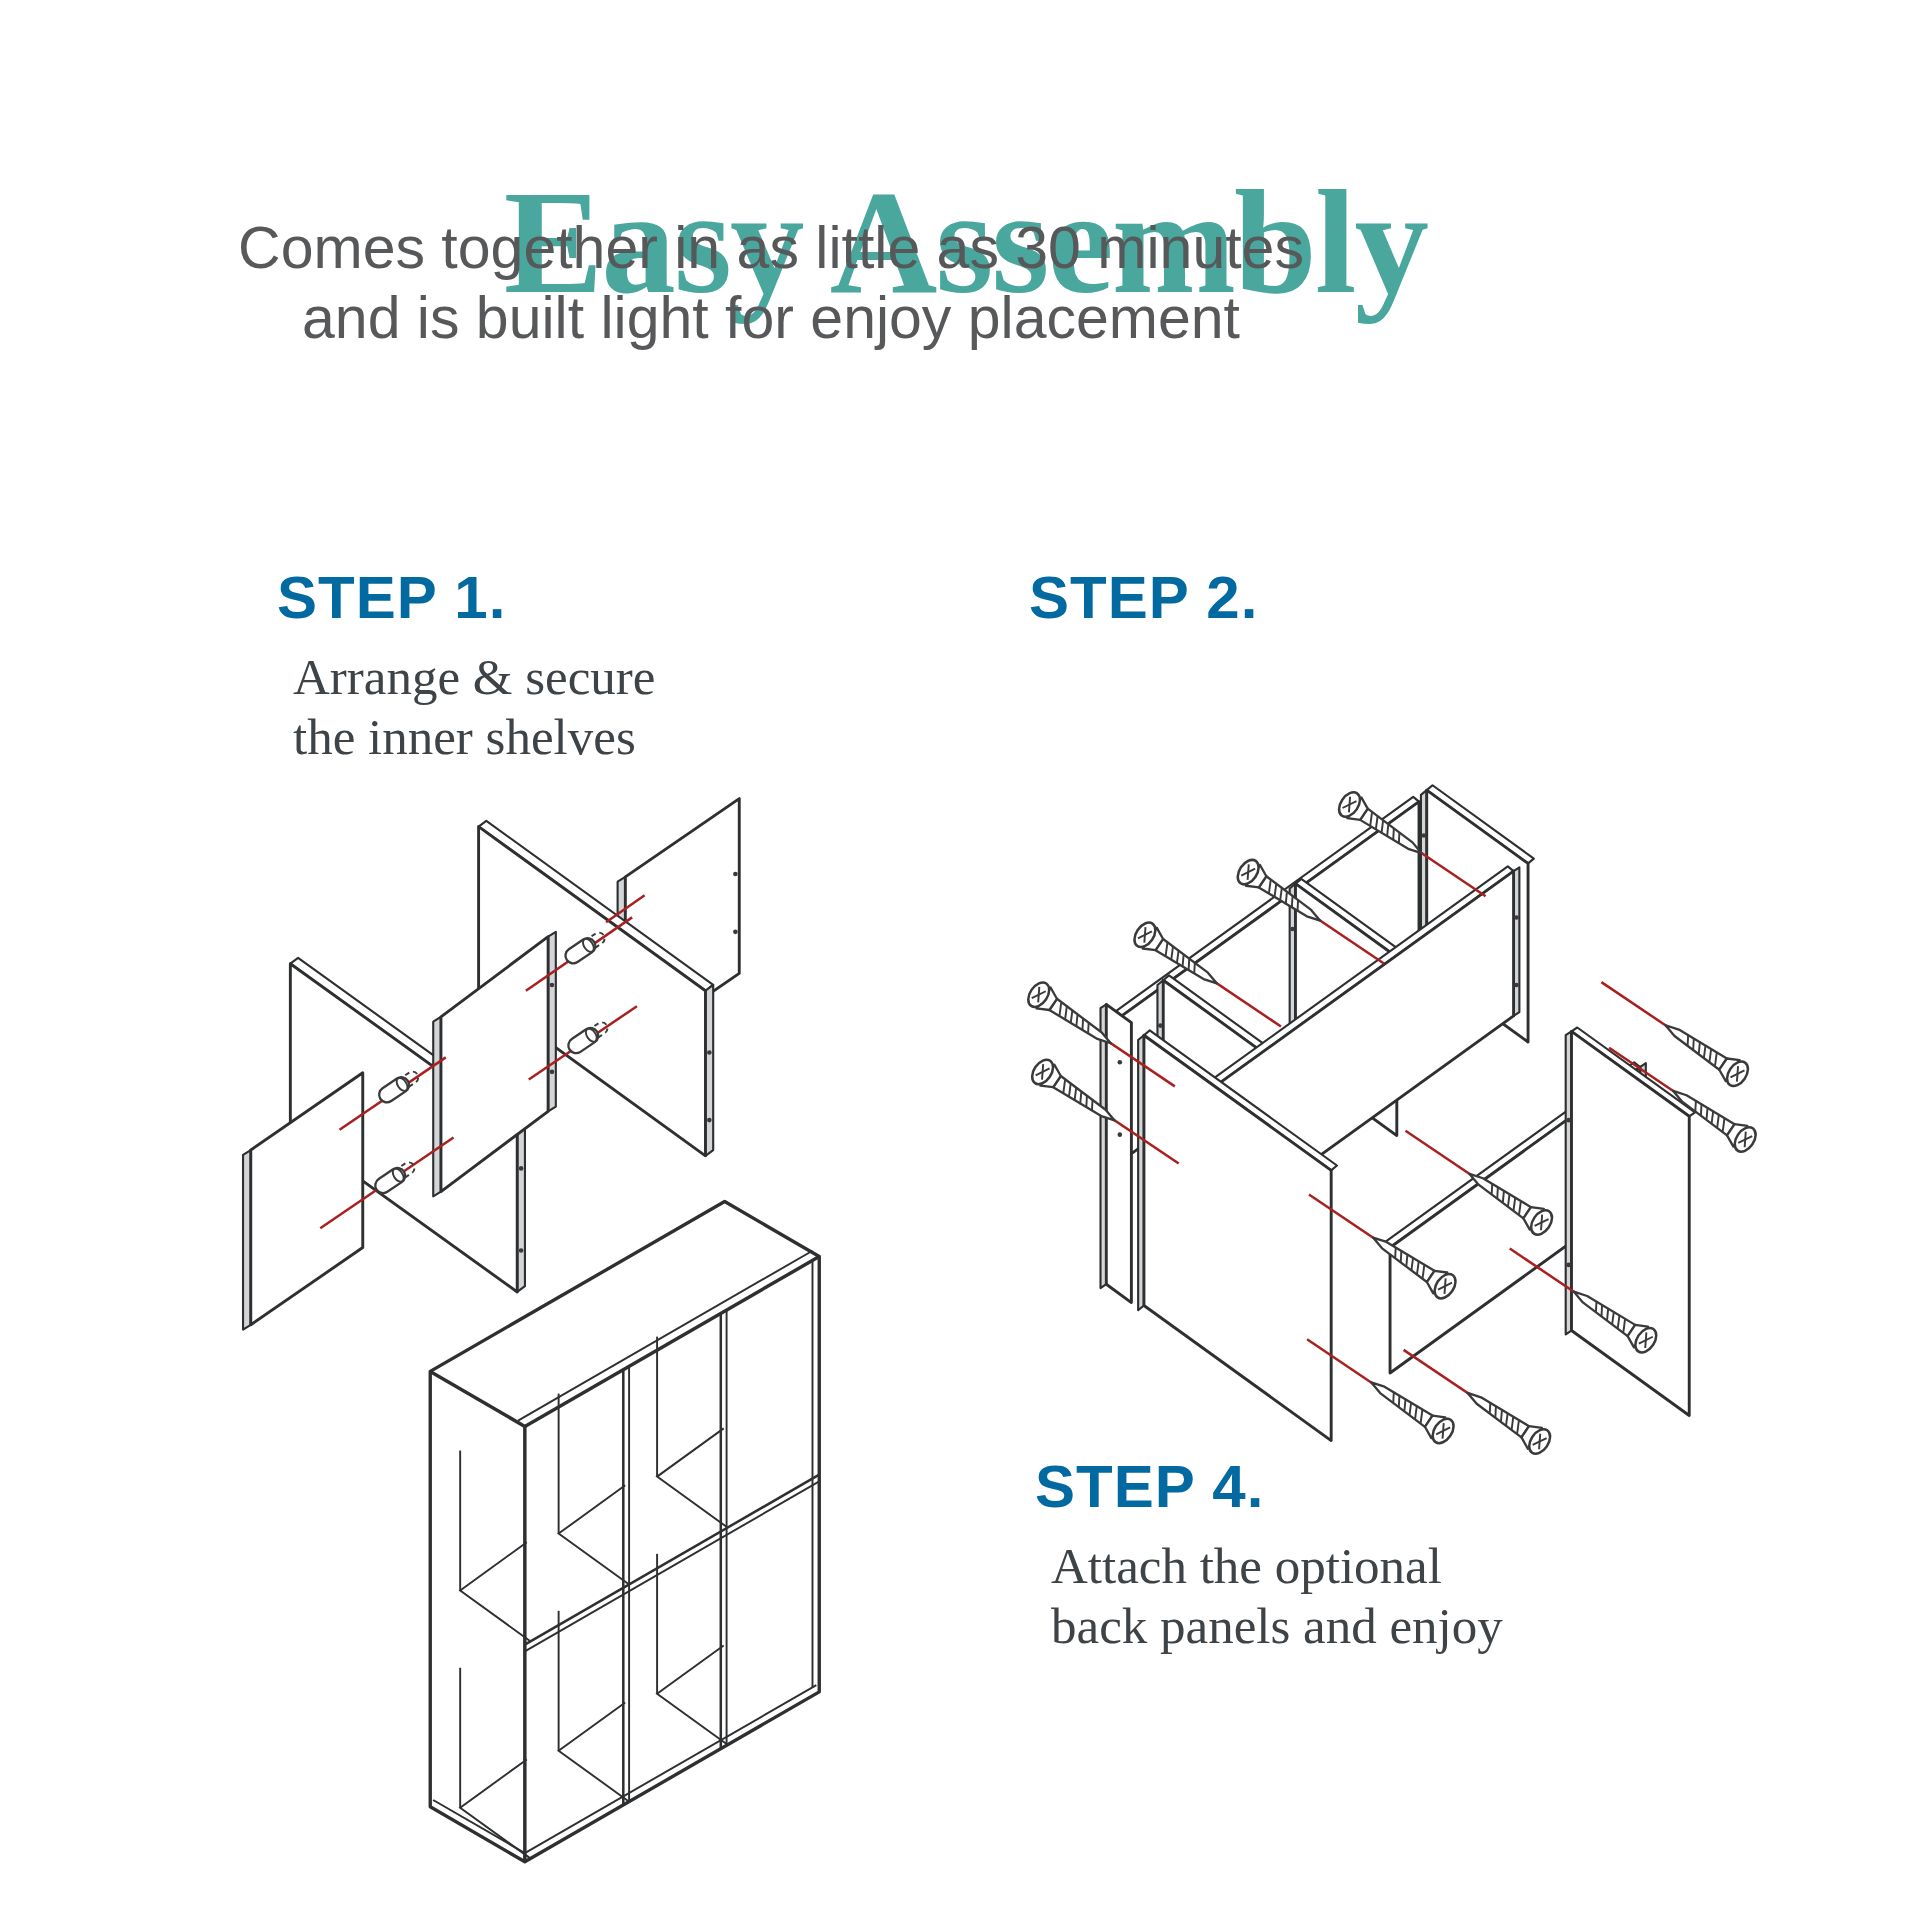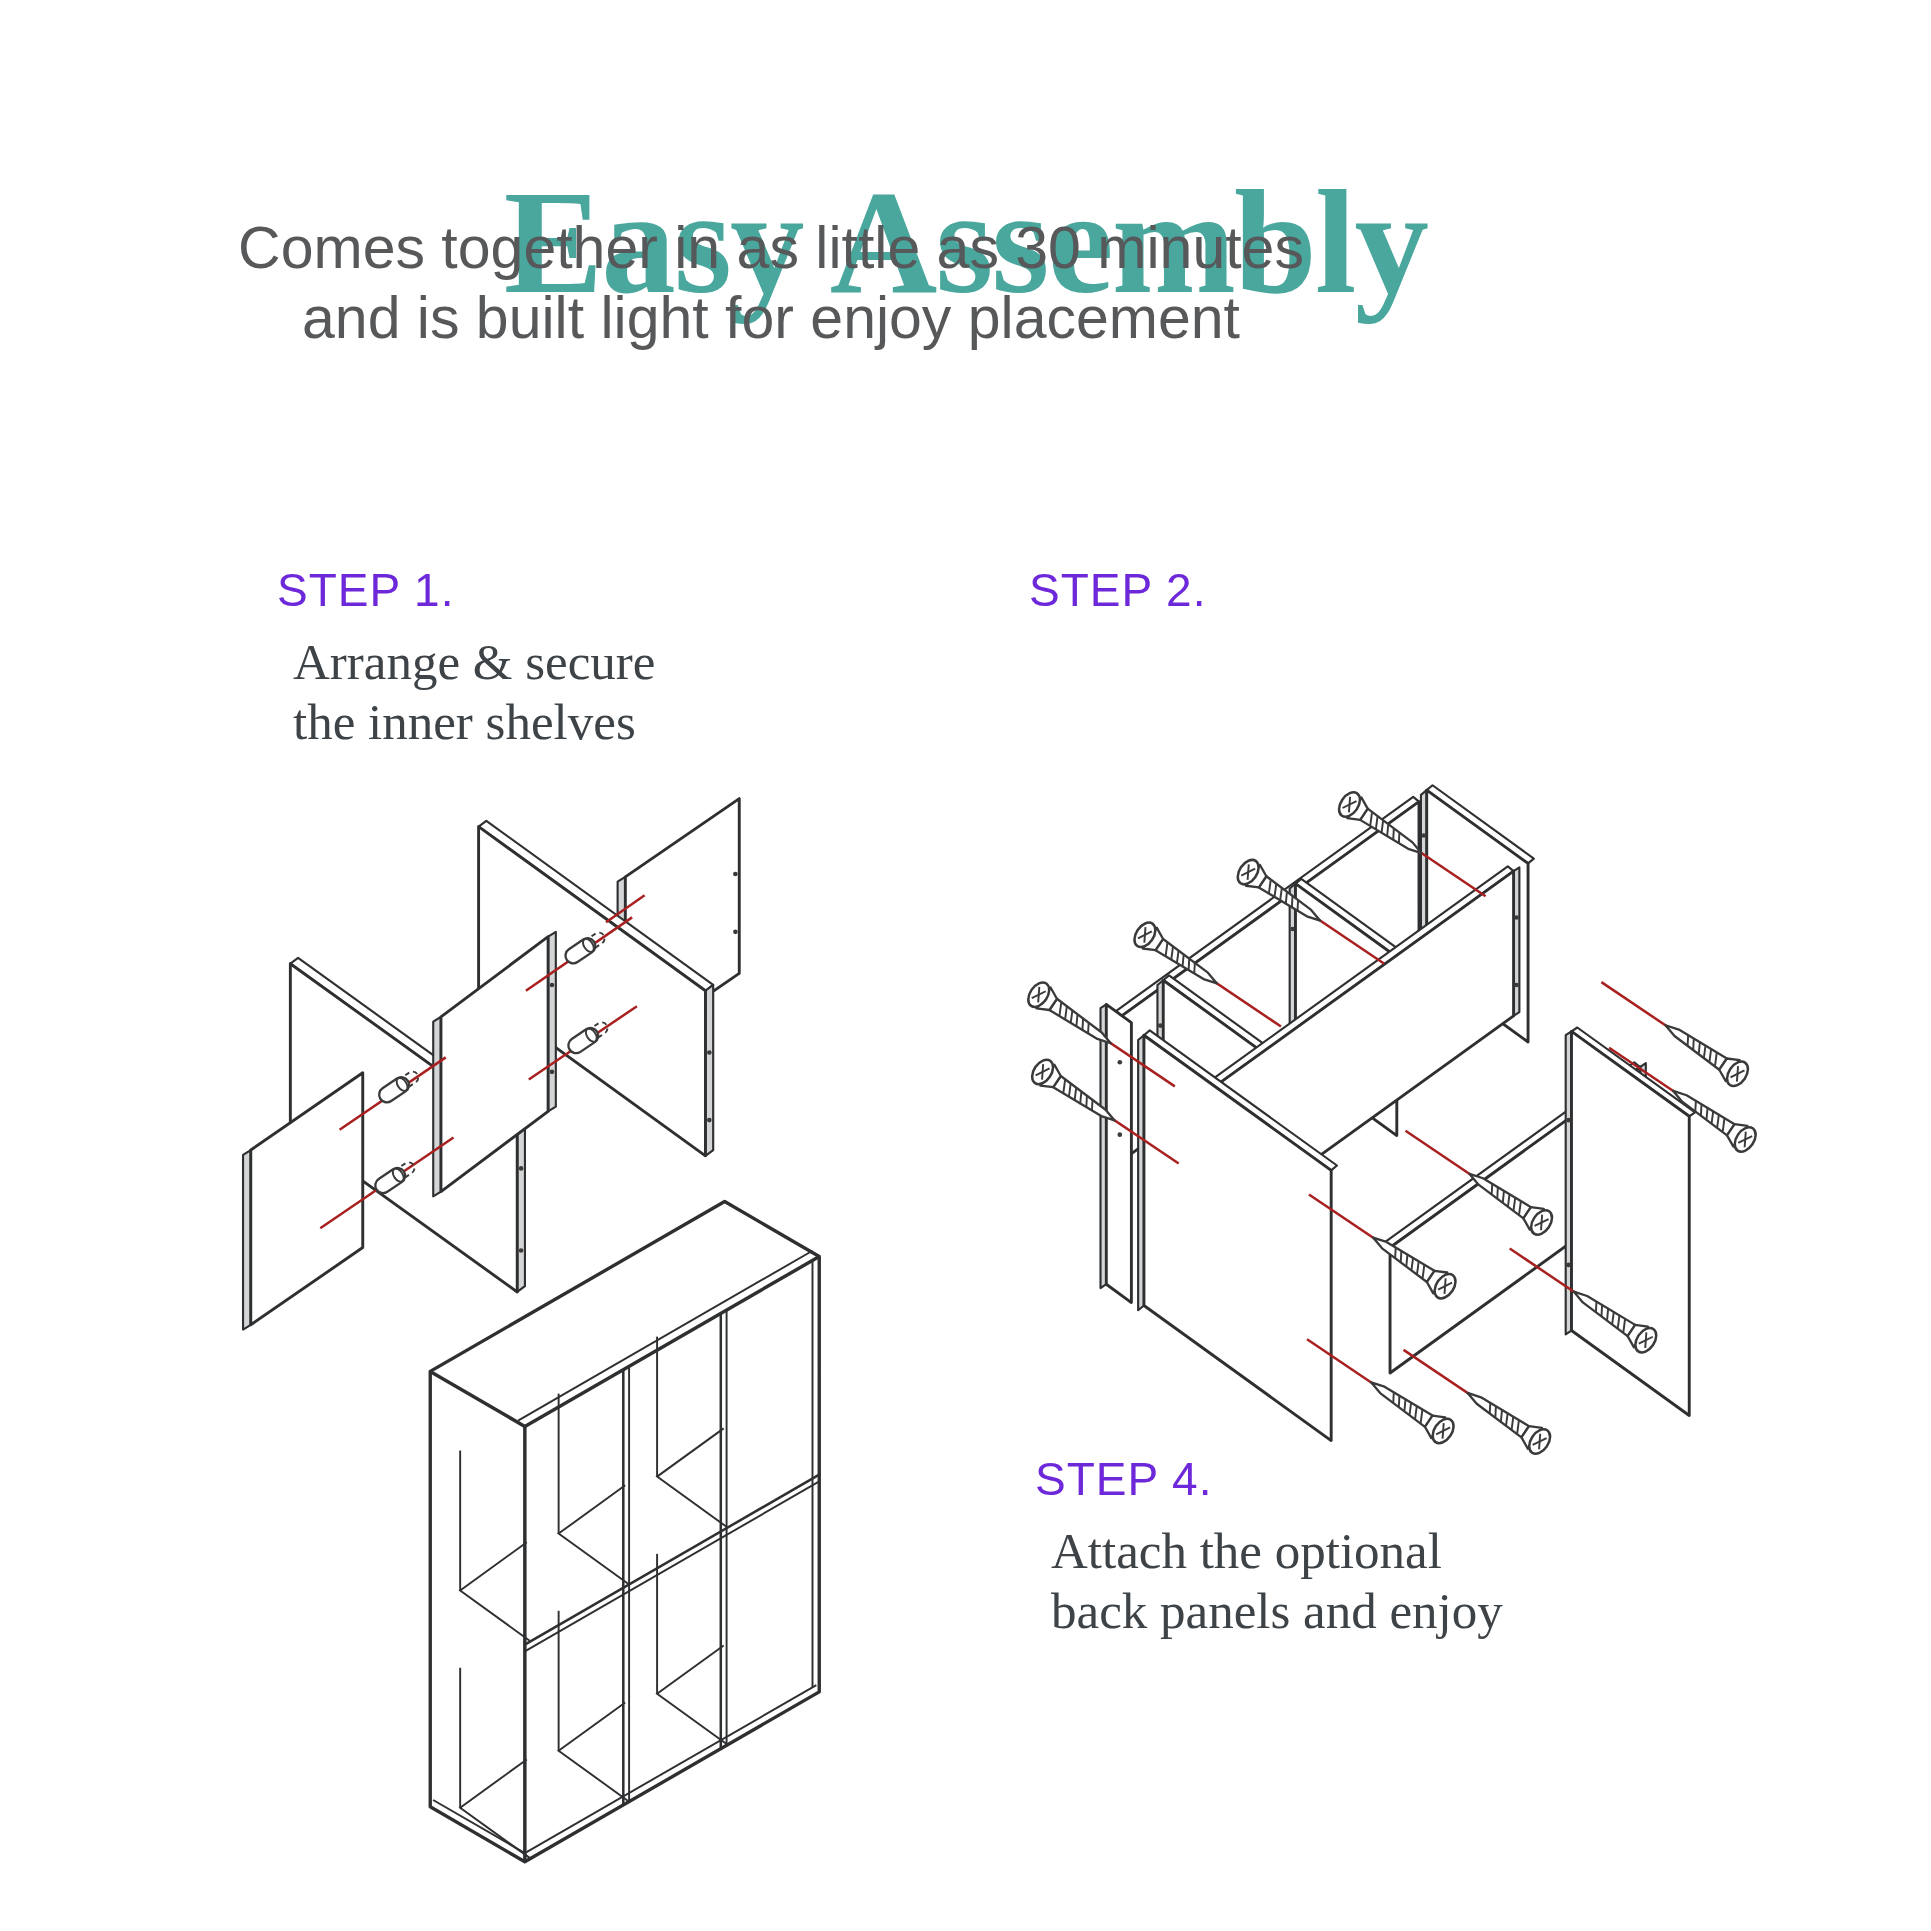--- a/index.html
+++ b/index.html
@@ -11,22 +11,22 @@
     position:absolute;top:56px;left:0;width:1931px;text-align:center;
     font-family:"Liberation Serif",serif;font-weight:700;font-size:149px;
     letter-spacing:-1.9px;color:#4aa79d;
   }
   .subtitle{
     position:absolute;top:214px;left:0;width:1542px;text-align:center;
     font-size:59px;line-height:1.18;color:#57585a;letter-spacing:0px;
   }
   .step-block{position:absolute;}
   .step-label{
-    font-family:"Liberation Sans",sans-serif;font-weight:400;font-size:46px;
-    color:#6d28d9;letter-spacing:1px;margin:0 0 15.4px 0;
+    font-family:"Liberation Sans",sans-serif;font-weight:700;font-size:60px;
+    color:#0369a1;letter-spacing:1px;margin:0 0 15.4px 0;
   }
   .step-text{
     font-family:"Liberation Serif",serif;font-size:51px;line-height:1.17;
     color:#3e4347;margin:16px;
   }
   #step1-block{left:277px;top:563px;}
   #step2-block{left:1029px;top:563px;text-align:center;}
   #step3-block{left:1035px;top:1452px;}
   svg{position:absolute;display:block;}
   #illu1{left:77px;top:782px;}

